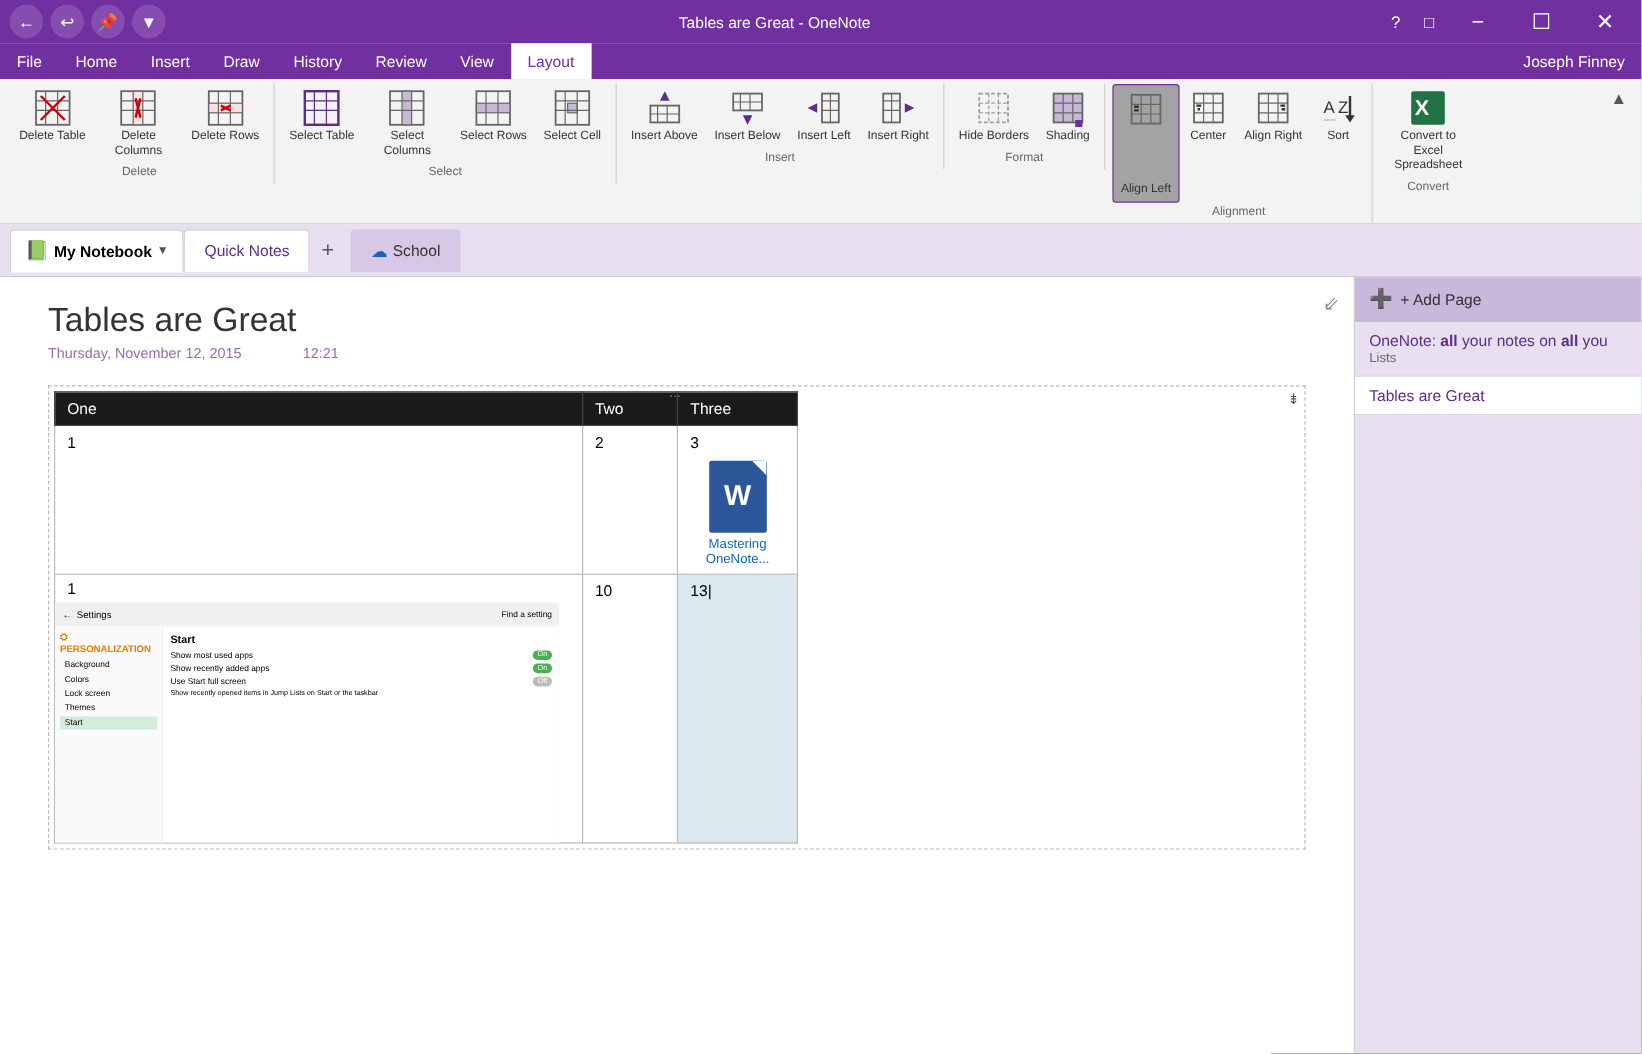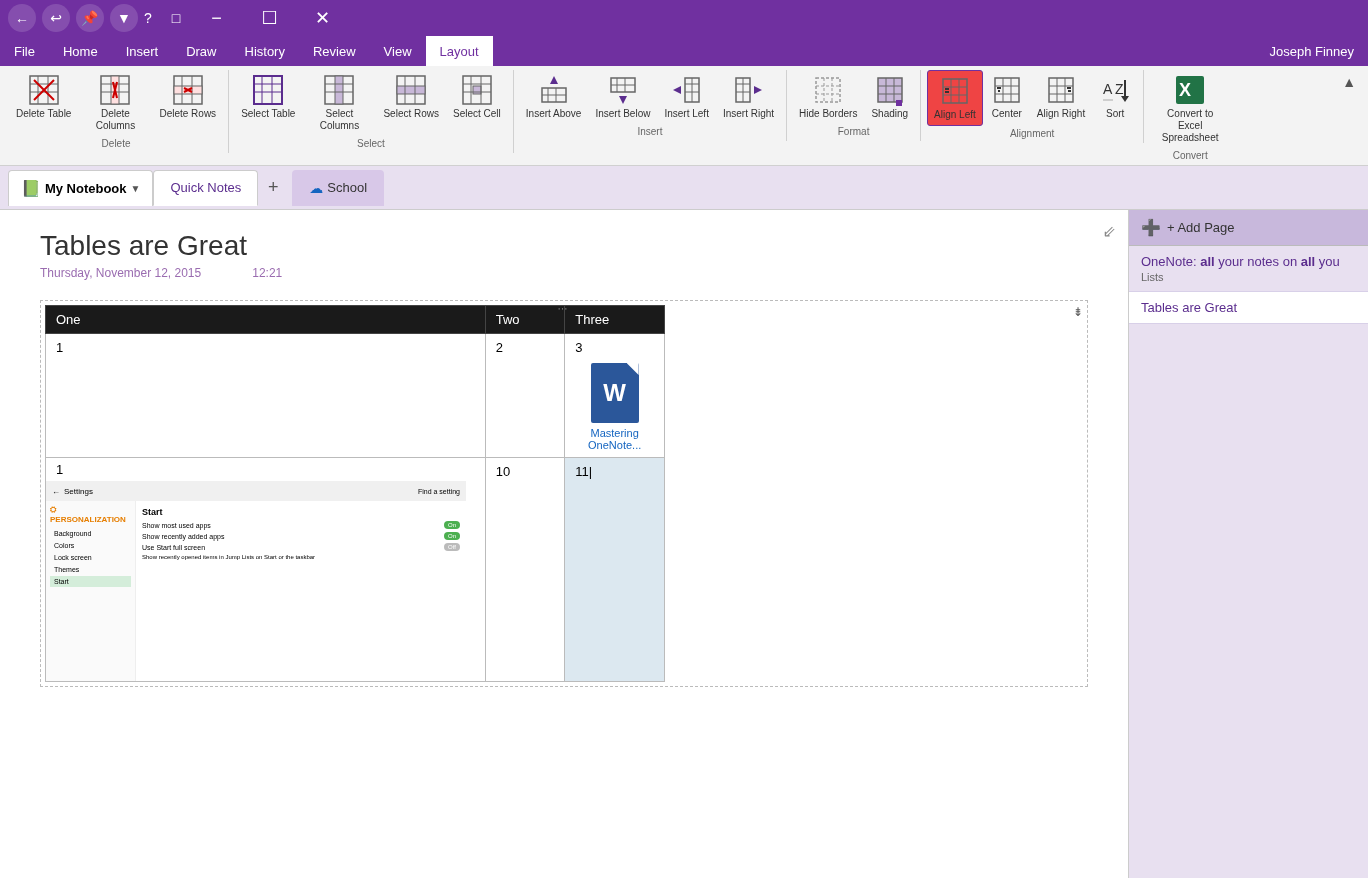--- a/index.html
+++ b/index.html
@@ -27,21 +27,21 @@
     .menu-item.active { background: white; color: #7030a0; }
     .menu-user { margin-left: auto; color: white; padding: 0 14px; font-size: 13px; }
 
     
     .ribbon { background: #f3f3f3; border-bottom: 1px solid #d0d0d0; flex-shrink: 0; padding: 4px 0 0 0; }
     .ribbon-content { display: flex; align-items: flex-start; padding: 0 4px; }
     .ribbon-group { display: flex; flex-direction: column; align-items: center; border-right: 1px solid #d0d0d0; padding: 0 6px; }
     .ribbon-group-items { display: flex; align-items: flex-start; gap: 2px; }
     .ribbon-group-label { font-size: 10px; color: #666; margin-top: 2px; padding-bottom: 4px; text-align: center; }
     .ribbon-btn { display: flex; flex-direction: column; align-items: center; justify-content: flex-start; padding: 4px 6px; cursor: pointer; border-radius: 3px; min-width: 44px; }
-    .ribbon-btn.active { background: #ef4444; border: 1px solid #7030a0; }
+    .ribbon-btn.active { background: #a3a3a3; border: 1px solid #7030a0; gap: 43px; }
     .ribbon-icon { width: 32px; height: 32px; display: flex; align-items: center; justify-content: center; font-size: 22px; }
     .ribbon-label { font-size: 10px; color: #333; text-align: center; margin-top: 2px; line-height: 1.2; max-width: 60px; }
 
     
     .ribbon-collapse { margin-left: auto; padding: 4px 8px; cursor: pointer; color: #555; font-size: 14px; align-self: flex-start; }
 
     
     .notebook-area { background: #e8e0f0; height: 44px; display: flex; align-items: center; padding-left: 8px; border-bottom: 1px solid #ccc; flex-shrink: 0; }
     .notebook-btn { display: flex; align-items: center; gap: 4px; background: white; border-radius: 4px 4px 0 0; padding: 6px 12px; font-size: 13px; font-weight: 600; cursor: pointer; height: 36px; border: 1px solid #ccc; border-bottom: none; }
     .notebook-chevron { font-size: 10px; color: #555; }
@@ -112,20 +112,21 @@
 
 <div class="window">
 
   <div class="title-bar">
     <div class="title-bar-left">
       <div class="nav-btn">←</div>
       <div class="nav-btn">↩</div>
       <div class="nav-btn">📌</div>
       <div class="nav-btn">▼</div>
     </div>
+    <div class="title-bar-center">Tables are Great - OneNote</div>
     <div class="title-bar-right">
       <div class="win-btn">?</div>
       <div class="win-btn">□</div>
       <div class="title-btn">−</div>
       <div class="title-btn">☐</div>
       <div class="title-btn close">✕</div>
     </div>
   </div>
 
 
@@ -491,21 +492,21 @@
                           <span>Use Start full screen</span>
                           <span class="toggle-off">Off</span>
                         </div>
                         <div style="font-size:6px;margin-top:3px;">Show recently opened items in Jump Lists on Start or the taskbar</div>
                       </div>
                     </div>
                   </div>
                 </div>
               </td>
               <td class="cell-two" style="vertical-align:top;">10</td>
-              <td class="cell-three" style="vertical-align:top;background:#dce8f0;">11|</td>
+              <td class="cell-three" style="vertical-align:top;background:#dce8f0;">13|</td>
             </tr>
           </tbody>
         </table>
       </div>
     </div>
 
     <div class="pages-panel">
       <div class="add-page-btn">
         <span style="font-size:16px;color:#5b2d8e;">➕</span>
         <span>+ Add Page</span>

